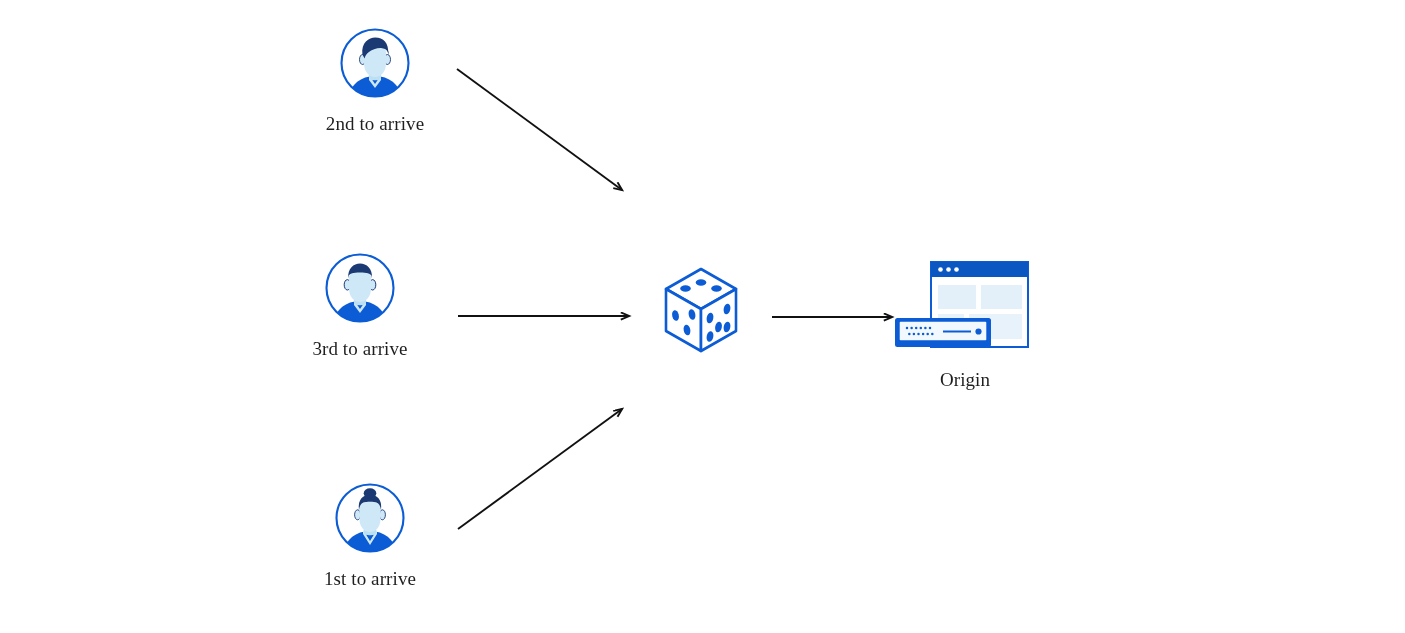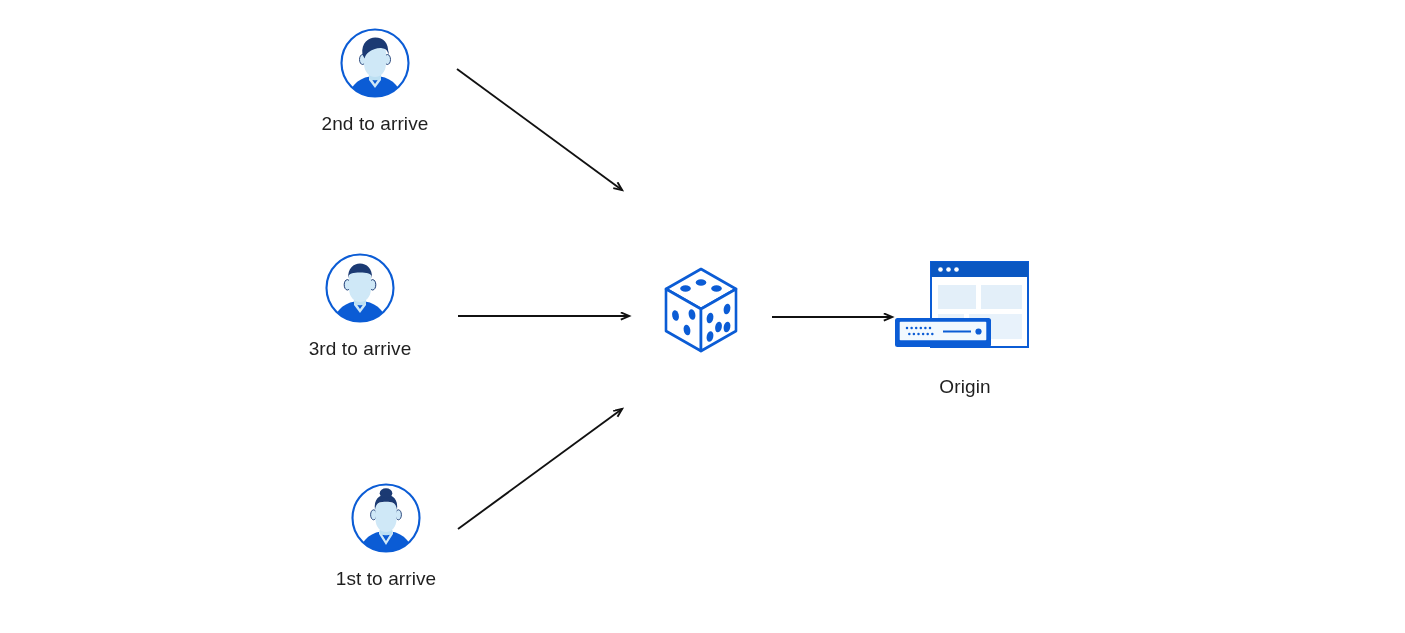--- a/index.html
+++ b/index.html
@@ -23,45 +23,45 @@
     position: absolute;
     display: flex;
     flex-direction: column;
     align-items: center;
   }
   .node-icon {
     display: block;
     line-height: 0;
   }
   .node-label {
-    font-family: Liberation Sans, sans-serif;
+    font-family: Liberation Serif, serif;
     font-size: 19px;
     color: #1f1f1f;
     white-space: nowrap;
     text-align: center;
     letter-spacing: 0.1px;
   }
   .avatar-label {
     margin-top: 13px;
   }
   .origin-label {
-    margin-top: 13px;
+    margin-top: 6px;
   }
   .edges {
     position: absolute;
     left: 0;
     top: 0;
     width: 1405px;
     height: 633px;
     pointer-events: none;
   }
   
   #node-user-2 { left: 284px; top: 26px; width: 182px; }
   #node-user-3 { left: 269px; top: 251px; width: 182px; }
-  #node-user-1 { left: 295px; top: 481px; width: 182px; }
+  #node-user-1 { left: 279px; top: 481px; width: 182px; }
   #node-dice   { left: 660px; top: 265px; width: 82px; }
   #node-origin { left: 890px; top: 253px; width: 150px; }
 </style>
 </head>
 <body>
 
 <div id="canvas">
 
   <svg class="edges" viewBox="0 0 1405 633" width="1405" height="633" xmlns="http://www.w3.org/2000/svg">
     <defs>

